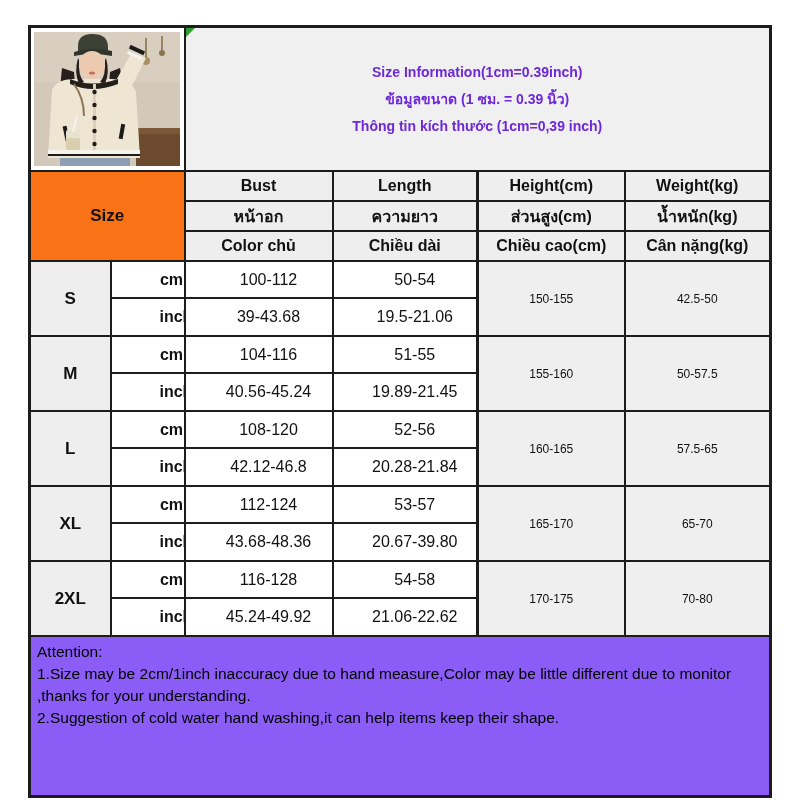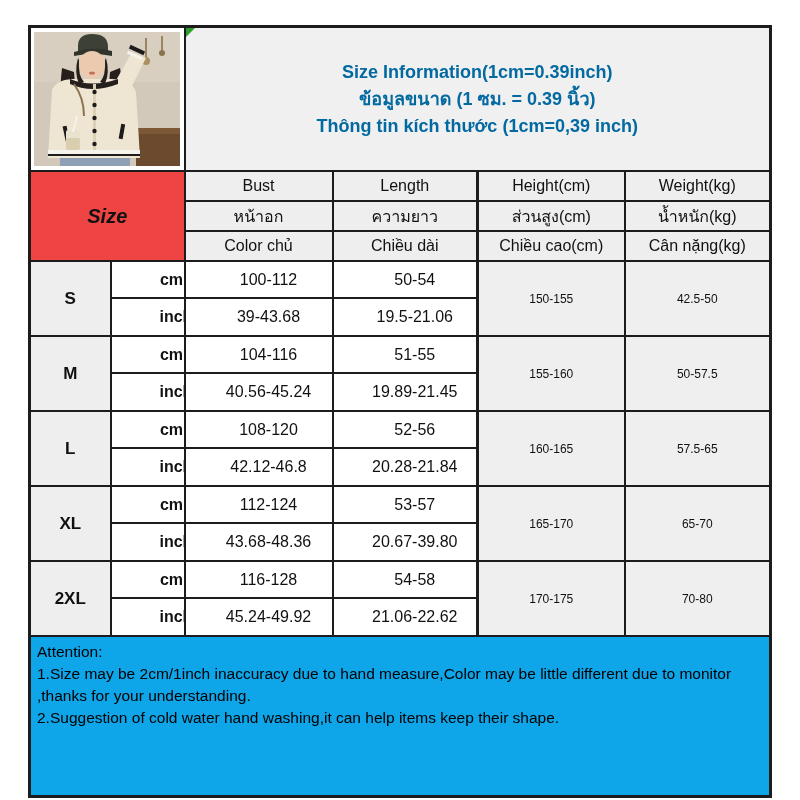--- a/index.html
+++ b/index.html
@@ -15,37 +15,37 @@
   }
   td{
     border:2px solid #1c1c1c;padding:0;text-align:center;vertical-align:middle;
     font-size:16px;overflow:hidden;
   }
   td.thin-top{border-top-width:1px;}
   td.hleft{border-left-width:3px;}
   
   td.photo-cell{background:#ffffff;height:142px;}
   td.title-cell{background:#f0f0f0;position:relative;}
-  .title-line{font-weight:bold;font-size:18px;line-height:27px;color:#0369a1;}
+  .title-line{font-weight:bold;font-size:14px;line-height:27px;color:#6d28d9;}
   .corner-marker{
     position:absolute;top:0;left:0;width:0;height:0;
     border-top:9px solid #2f9e2f;border-right:9px solid transparent;
   }
   
   tr.hdr{height:30px;}
-  td.hdr-cell{background:#eeeeee;font-weight:normal;font-size:16px;}
-  td.size-head{background:#ef4444;font-weight:bold;font-size:20px;font-style:italic;}
+  td.hdr-cell{background:#eeeeee;font-weight:bold;font-size:16px;}
+  td.size-head{background:#f97316;font-weight:bold;font-size:17px;}
   
   td.c-size{background:#eeeeee;font-weight:bold;font-size:17px;}
   td.c-unit{background:#ffffff;font-weight:bold;font-size:16px;padding-left:48px;}
   td.c-val{background:#ffffff;font-size:16px;padding-left:20px;}
   td.c-merged{background:#efefef;font-size:12px;}
   
   td.attention-cell{
-    background:#0ea5e9;text-align:left;vertical-align:top;height:139px;
+    background:#8b5cf6;text-align:left;vertical-align:top;height:139px;
     padding:4px 8px 15px 6px;
   }
   .att-line{font-size:15.5px;line-height:22px;color:#000;}
   svg{display:block;}
 </style>
 </head>
 <body>
 
 <div class="sheet">
   <table class="size-table">

